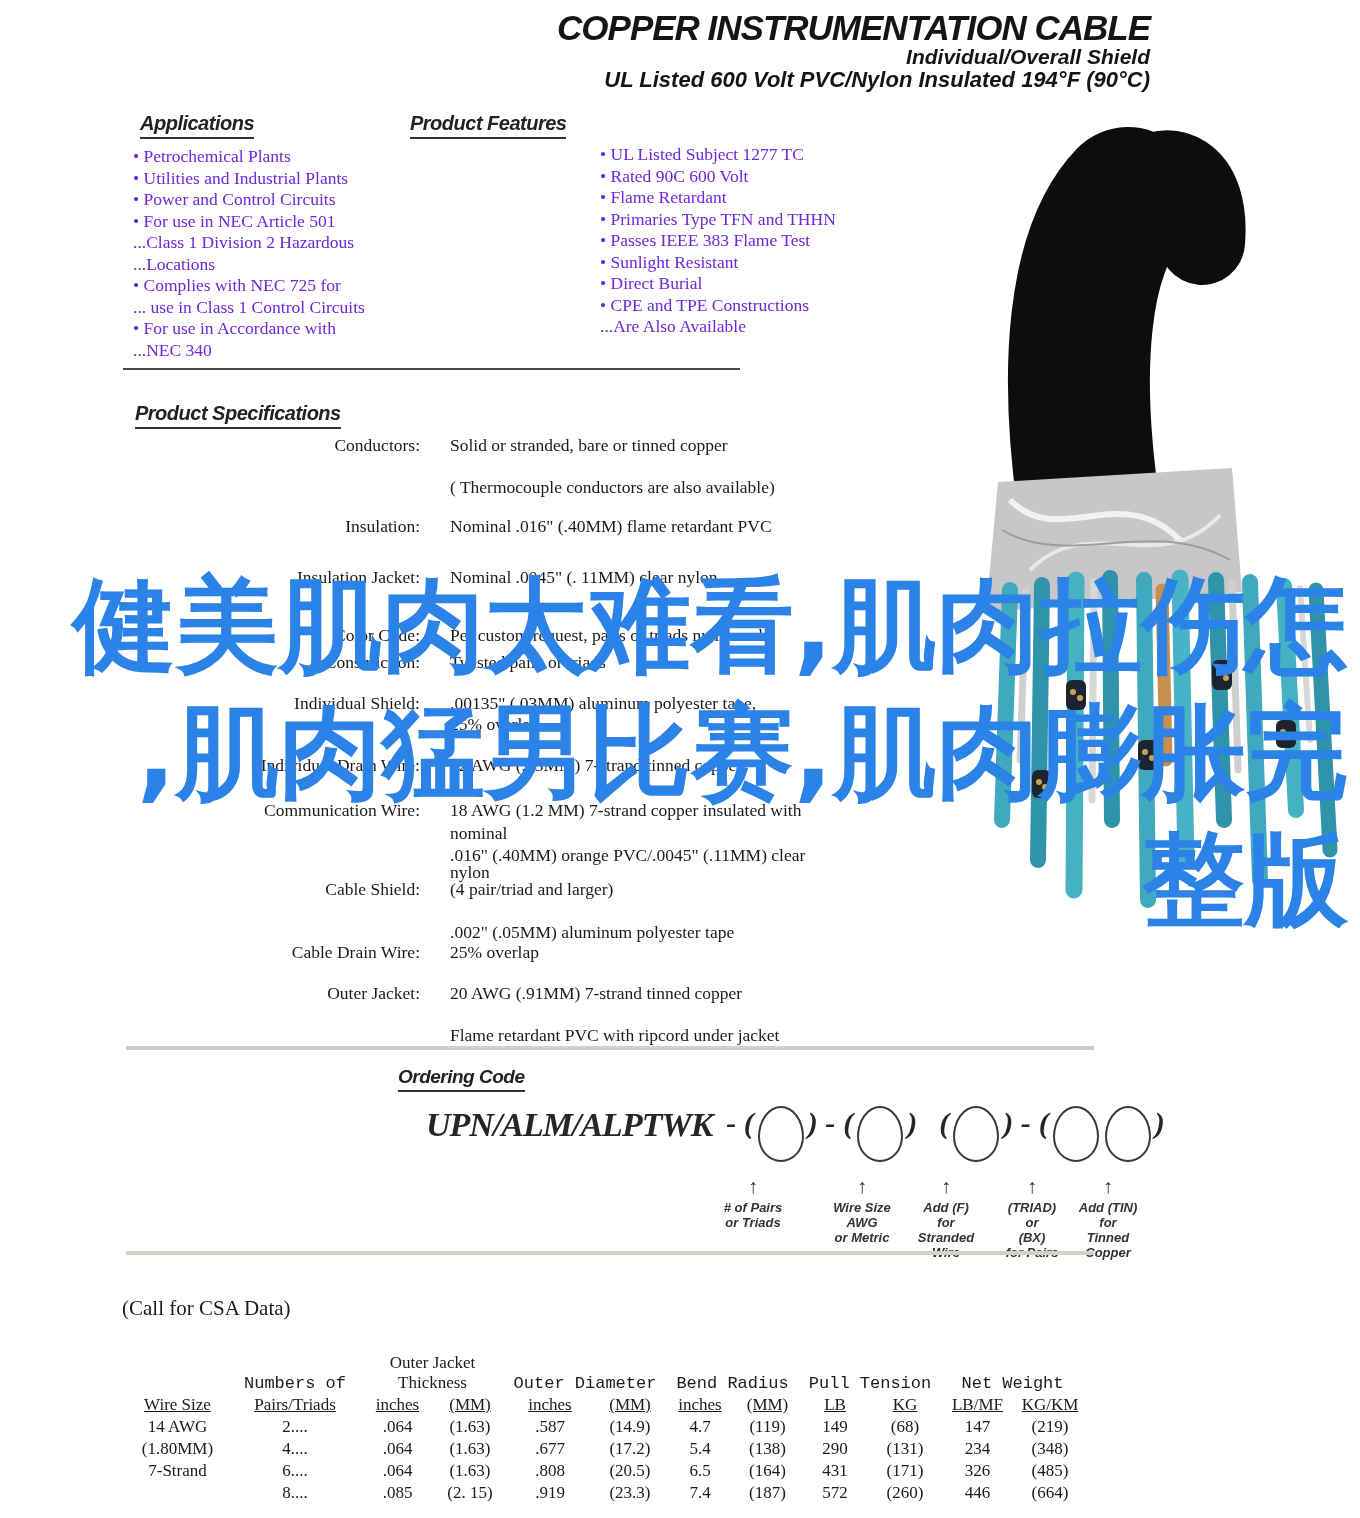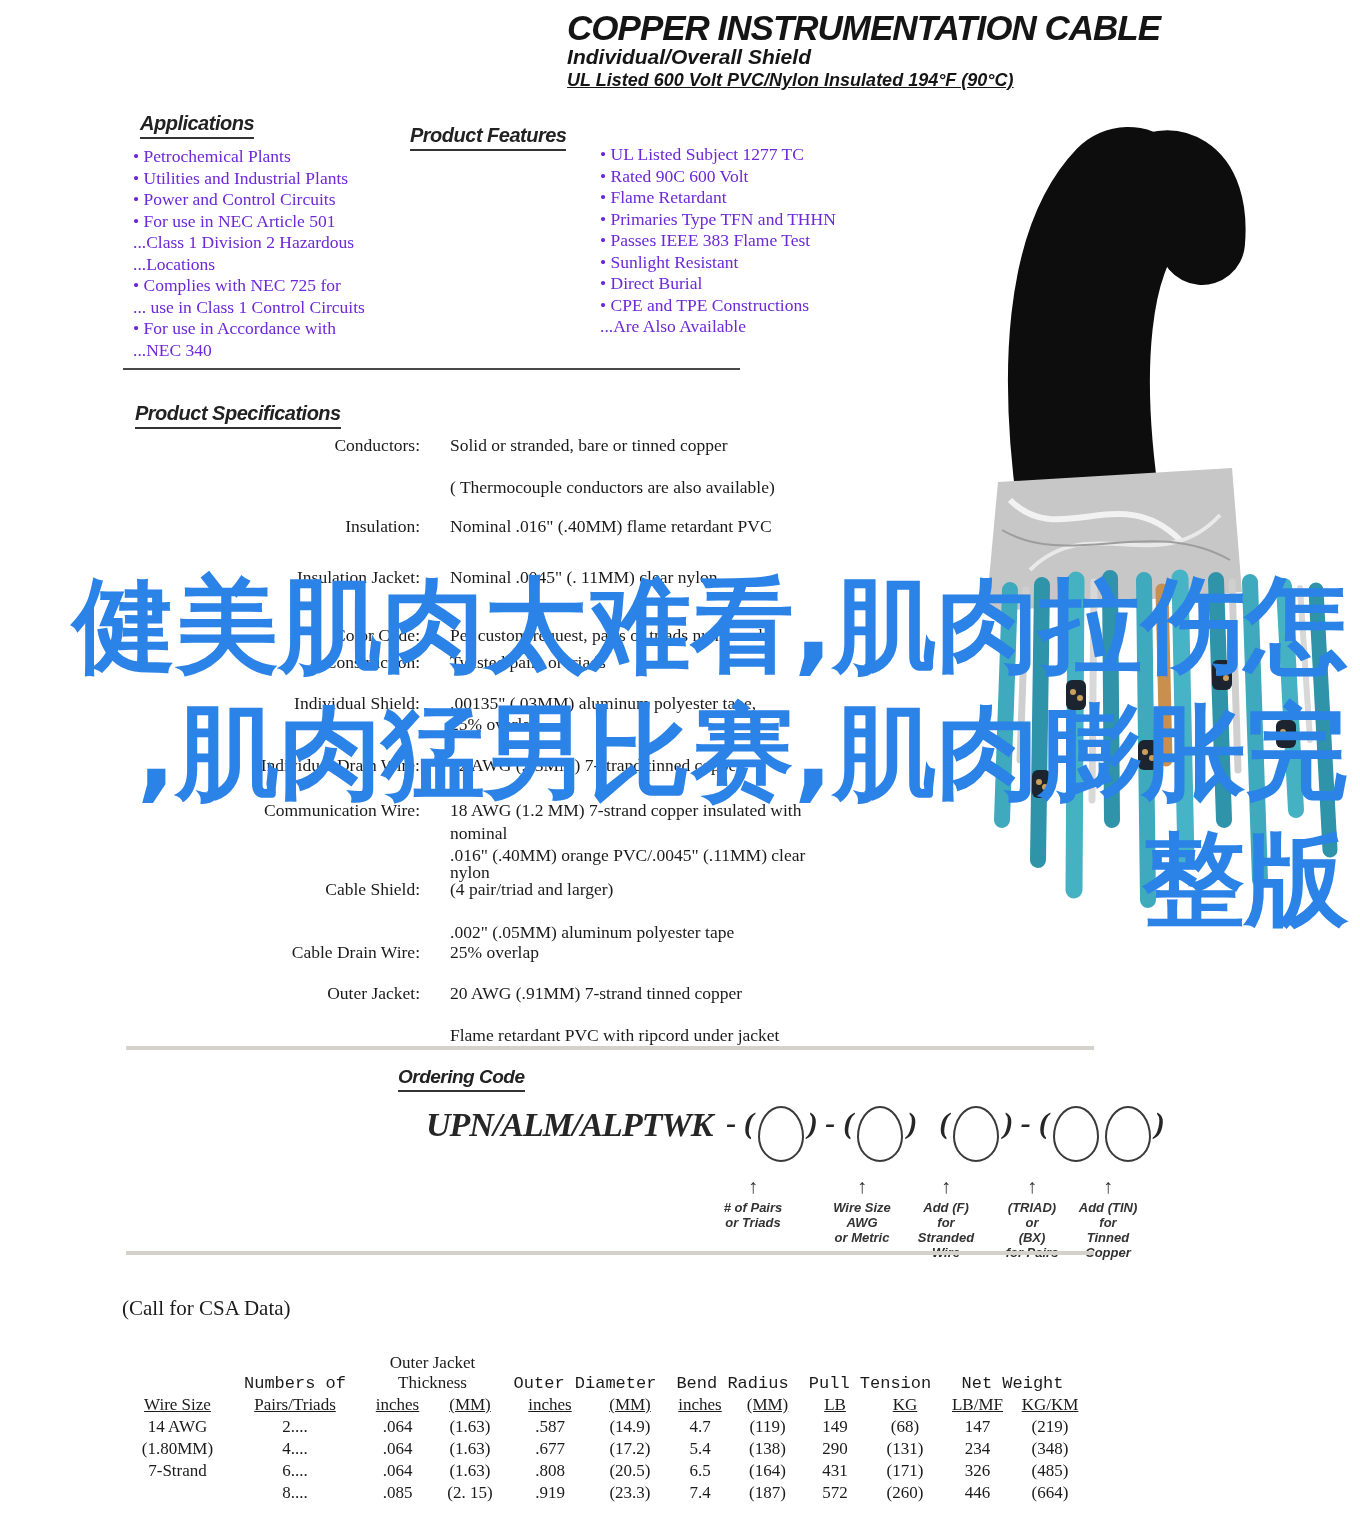--- a/index.html
+++ b/index.html
@@ -1,24 +1,24 @@
 <!DOCTYPE html>
 <html><head>
 <meta charset="utf-8">
 <style>
   html,body{margin:0;padding:0;background:#ffffff;}
   .page{position:relative;width:1360px;height:1518px;background:#ffffff;overflow:hidden;
         font-family:"Liberation Serif", serif;color:#1f1f1f;}
   .abs{position:absolute;}
   
-  .title-block{top:10px;right:200px;text-align:left;font-family:"Liberation Sans",sans-serif;
+  .title-block{top:10px;right:210px;text-align:right;font-family:"Liberation Sans",sans-serif;
                font-style:italic;font-weight:bold;color:#151515;}
   .title-main{font-size:35px;letter-spacing:-1px;line-height:36px;transform:scaleY(1.02);}
   .title-sub1{font-size:21px;line-height:22px;}
-  .title-sub2{font-size:18px;line-height:24px;text-decoration:underline;}
+  .title-sub2{font-size:22px;line-height:24px;}
   
   .sec-head{font-family:"Liberation Sans",sans-serif;font-style:italic;font-weight:bold;
             font-size:20px;color:#222;border-bottom:2px solid #333;padding-bottom:2px;
             display:inline-block;letter-spacing:-0.5px;}
   
   .blist{font-size:17.5px;line-height:21.5px;color:#6d28d9;}
   .blist div{white-space:nowrap;}
   
   .rule-dark{height:2px;background:#4a4a4a;}
   .rule-light{height:4px;background:#d3d1c9;}
@@ -118,21 +118,21 @@
     <div>•  Power and Control Circuits</div>
     <div>• For use in NEC Article 501</div>
     <div>...Class 1 Division 2 Hazardous</div>
     <div>...Locations</div>
     <div>• Complies with NEC 725 for</div>
     <div>... use in Class 1 Control Circuits</div>
     <div>• For use in Accordance with</div>
     <div>...NEC 340</div>
   </div>
 
-  <div class="abs" style="left:410px;top:124px;z-index:2">
+  <div class="abs" style="left:410px;top:112px;z-index:2">
     <span class="sec-head">Product Features</span>
   </div>
   <div class="abs blist" style="left:600px;top:144px;z-index:2">
     <div>• UL Listed Subject 1277 TC</div>
     <div>• Rated 90C 600 Volt</div>
     <div>• Flame Retardant</div>
     <div>• Primaries Type TFN and THHN</div>
     <div>• Passes IEEE 383 Flame Test</div>
     <div>• Sunlight Resistant</div>
     <div>• Direct Burial</div>

